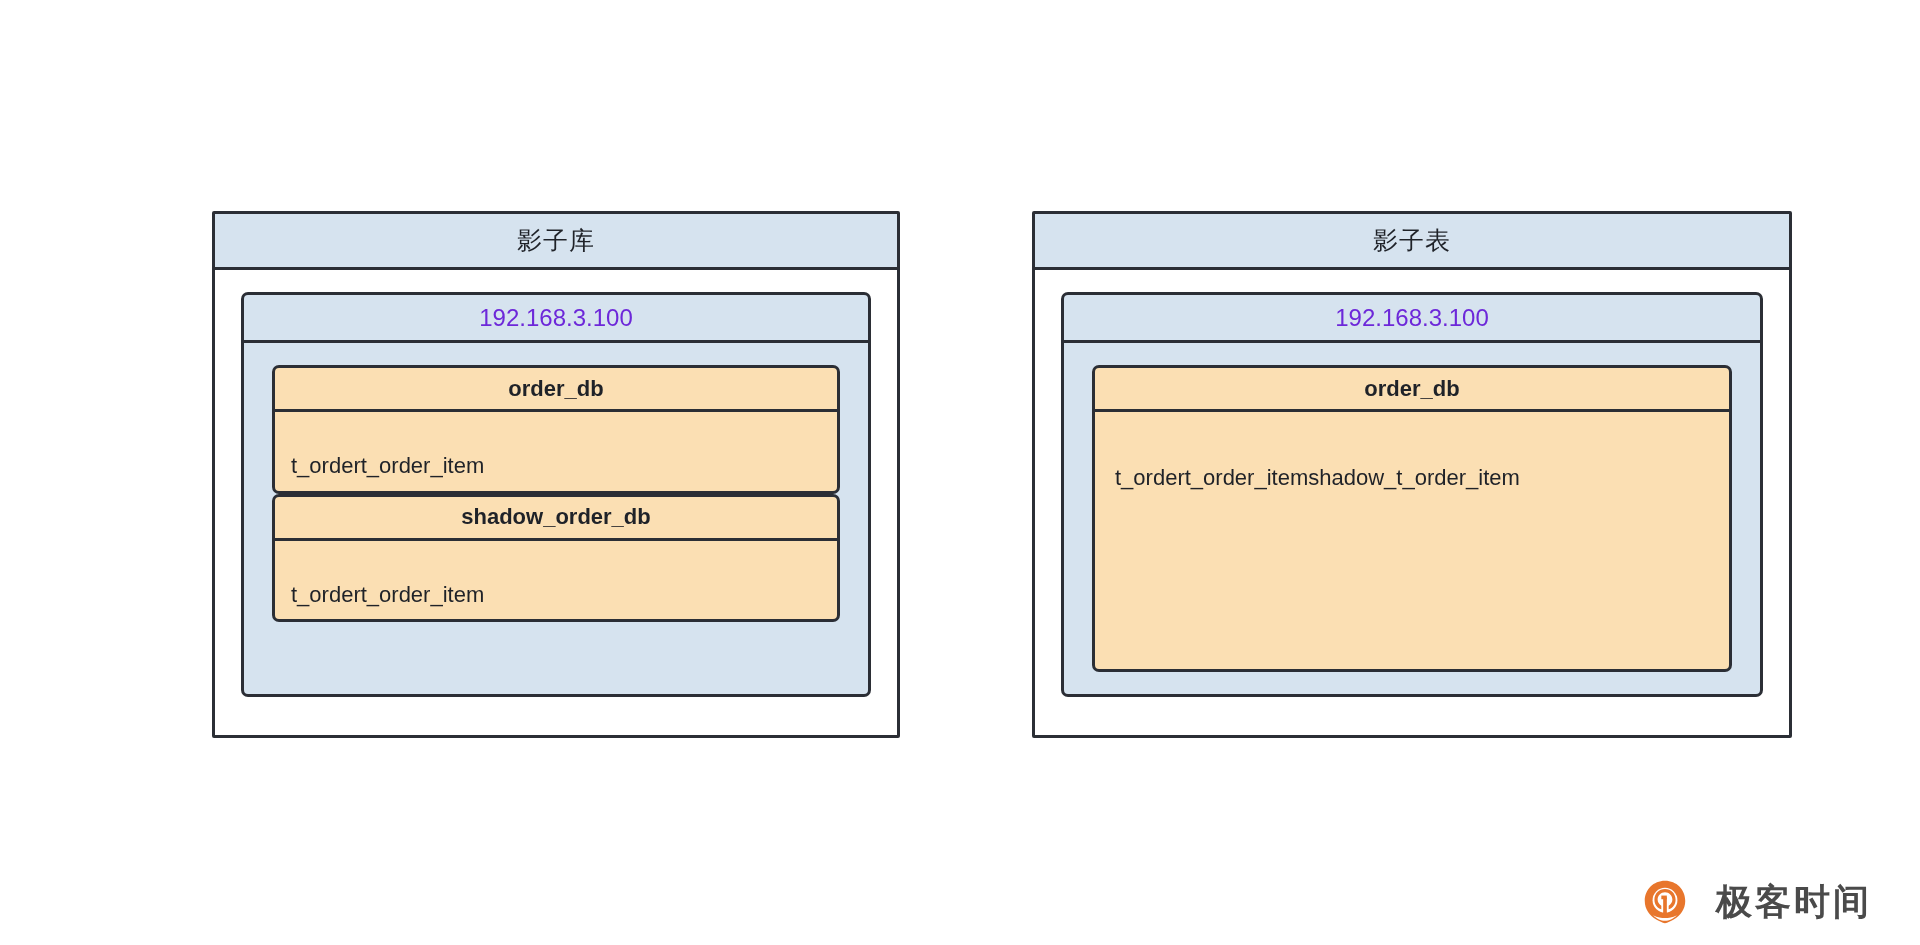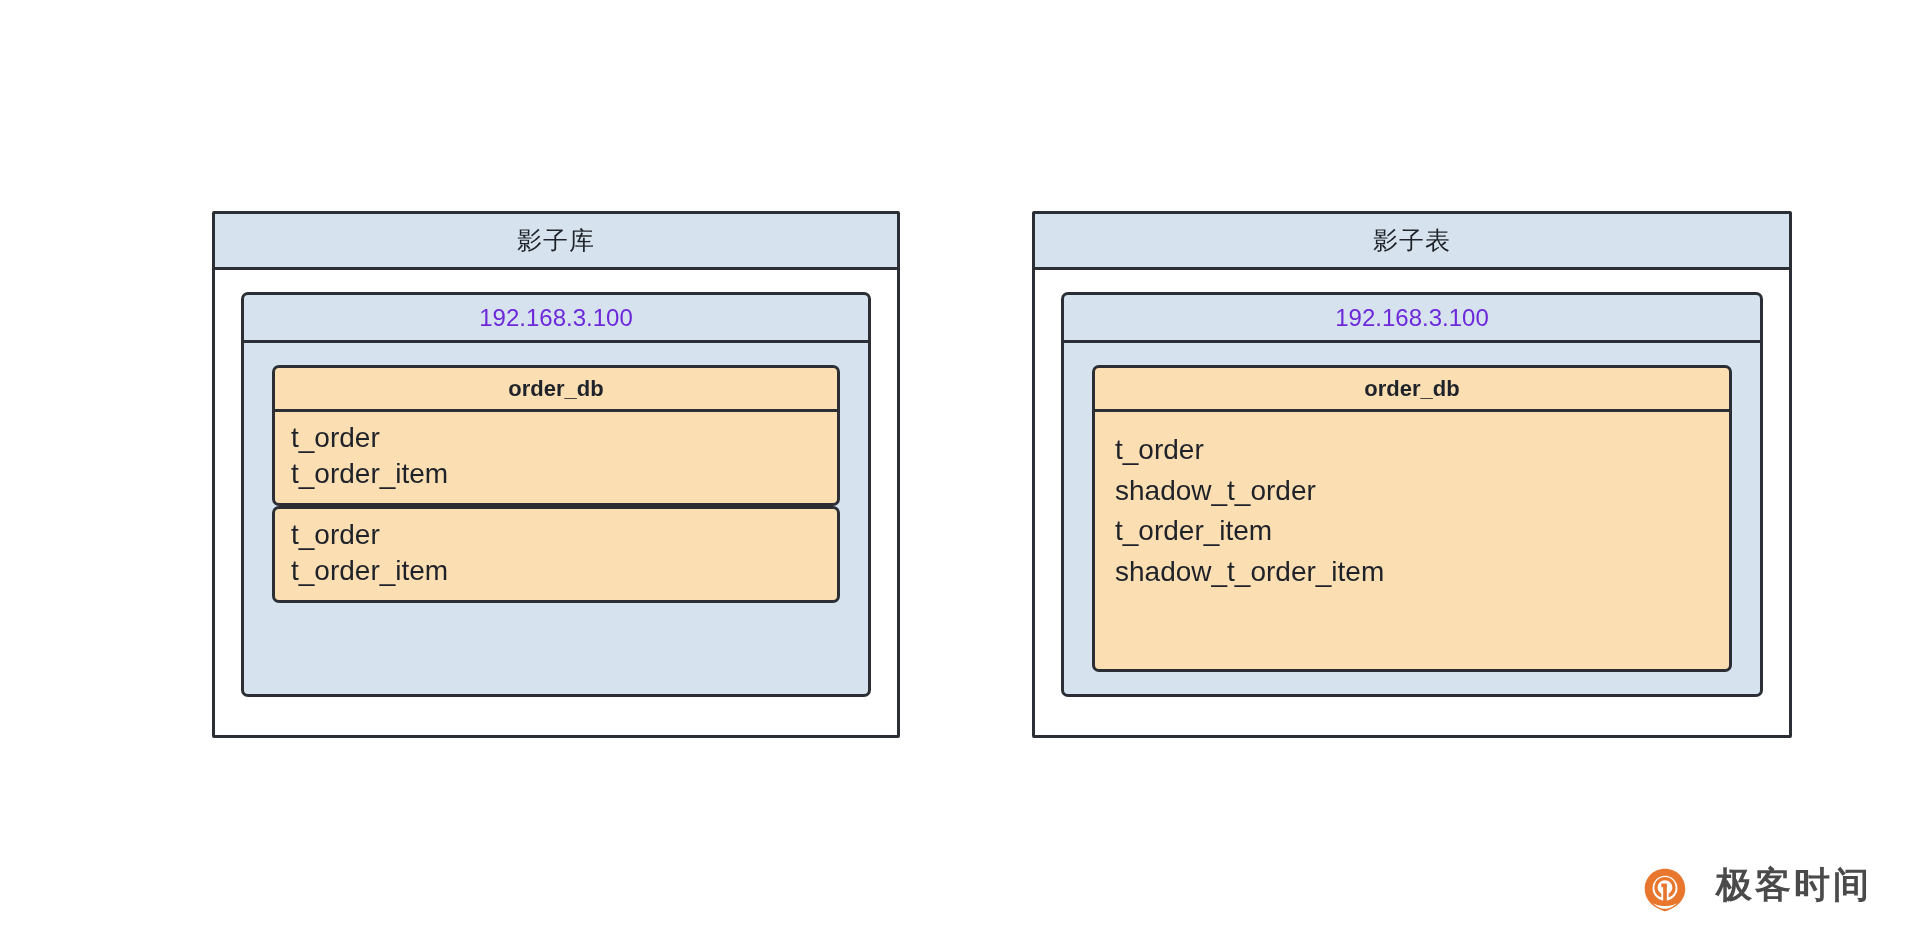--- a/index.html
+++ b/index.html
@@ -117,39 +117,41 @@
     justify-content: center;
     font-size: 22px;
     font-weight: bold;
     color: #1f2228;
   }
 
   .db-tables {
     box-sizing: border-box;
     padding: 8px 16px 10px 16px;
     display: flex;
-    flex-direction: column;
-    font-size: 28px;
+    flex-direction: row;
+    font-size: 22px;
     line-height: 1.3;
     color: #1f2228;
+    margin-top: 32px;
   }
   .db-tables.roomy {
     padding: 18px 20px 18px 20px;
     line-height: 1.45;
   }
   .db-table-row {
     white-space: nowrap;
   }
 
   
   .brand {
     position: absolute;
     right: 48px;
-    bottom: 32px;
-    display: flex;
+    bottom: 20px;
+    display: flex;
+    align-items: center;
     gap: 28px;
   }
   .brand-mark {
     width: 46px;
     height: 46px;
     flex: 0 0 46px;
     position: relative;
   }
   .brand-text {
     font-size: 36px;
@@ -175,20 +177,21 @@
 
           <div class="db-box">
             <div class="db-title">order_db</div>
             <div class="db-tables">
               <div class="db-table-row">t_order</div>
               <div class="db-table-row">t_order_item</div>
             </div>
           </div>
 
           <div class="db-box">
+            <div class="db-title">shadow_order_db</div>
             <div class="db-tables">
               <div class="db-table-row">t_order</div>
               <div class="db-table-row">t_order_item</div>
             </div>
           </div>
 
         </div>
       </div>
 
     </div>
@@ -200,21 +203,20 @@
 
       <div class="host-card right-host">
         <div class="host-title">192.168.3.100</div>
 
         <div class="host-body single">
 
           <div class="db-box tall">
             <div class="db-title">order_db</div>
             <div class="db-tables roomy">
               <div class="db-table-row">t_order</div>
-              <div class="db-table-row">shadow_t_order</div>
               <div class="db-table-row">t_order_item</div>
               <div class="db-table-row">shadow_t_order_item</div>
             </div>
           </div>
 
         </div>
       </div>
 
     </div>
   </div>

